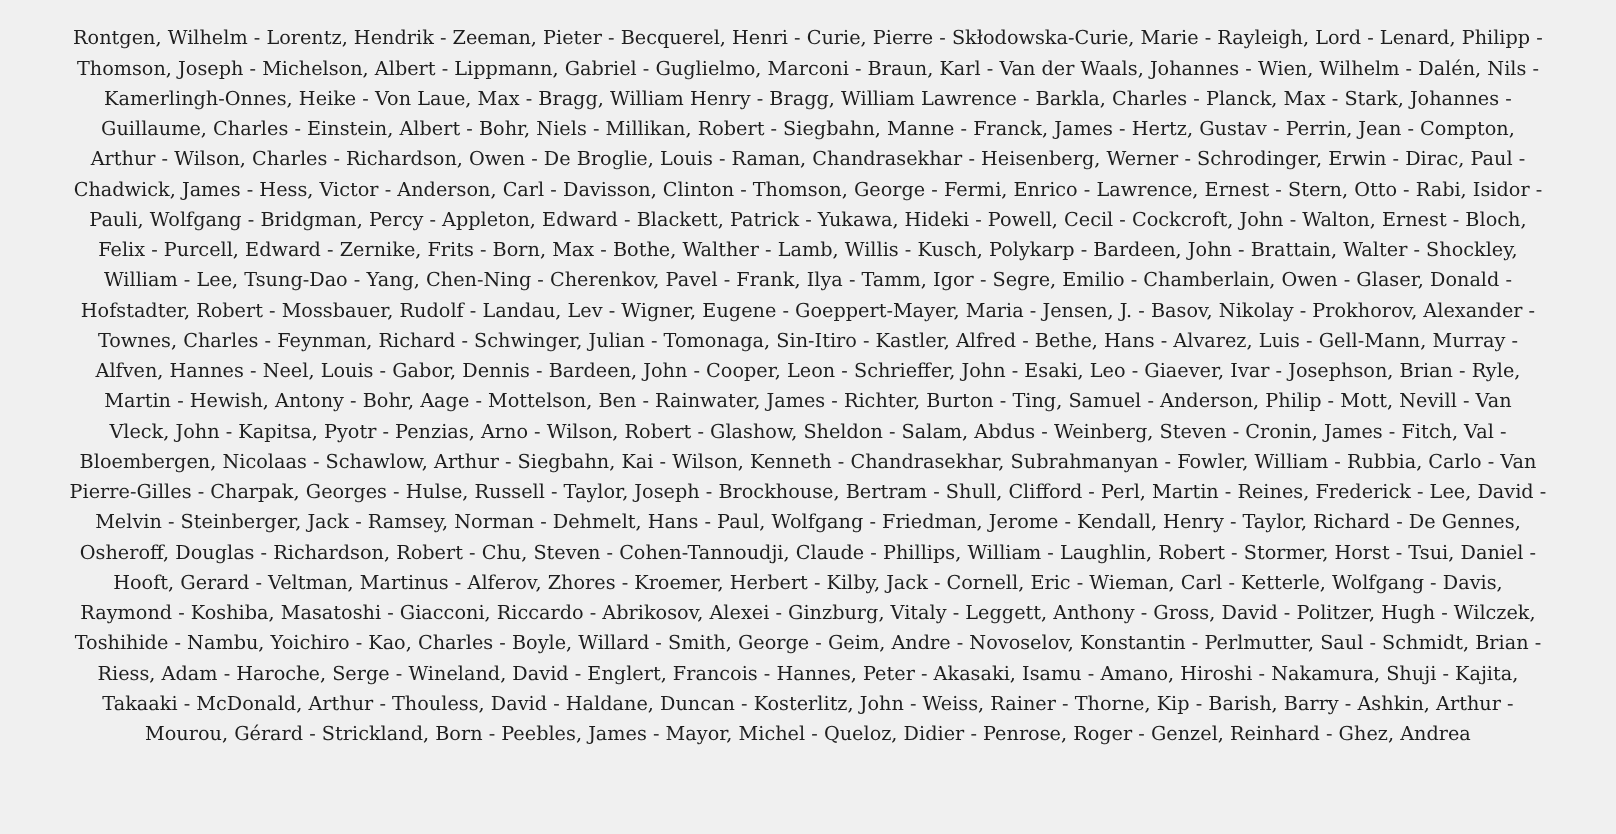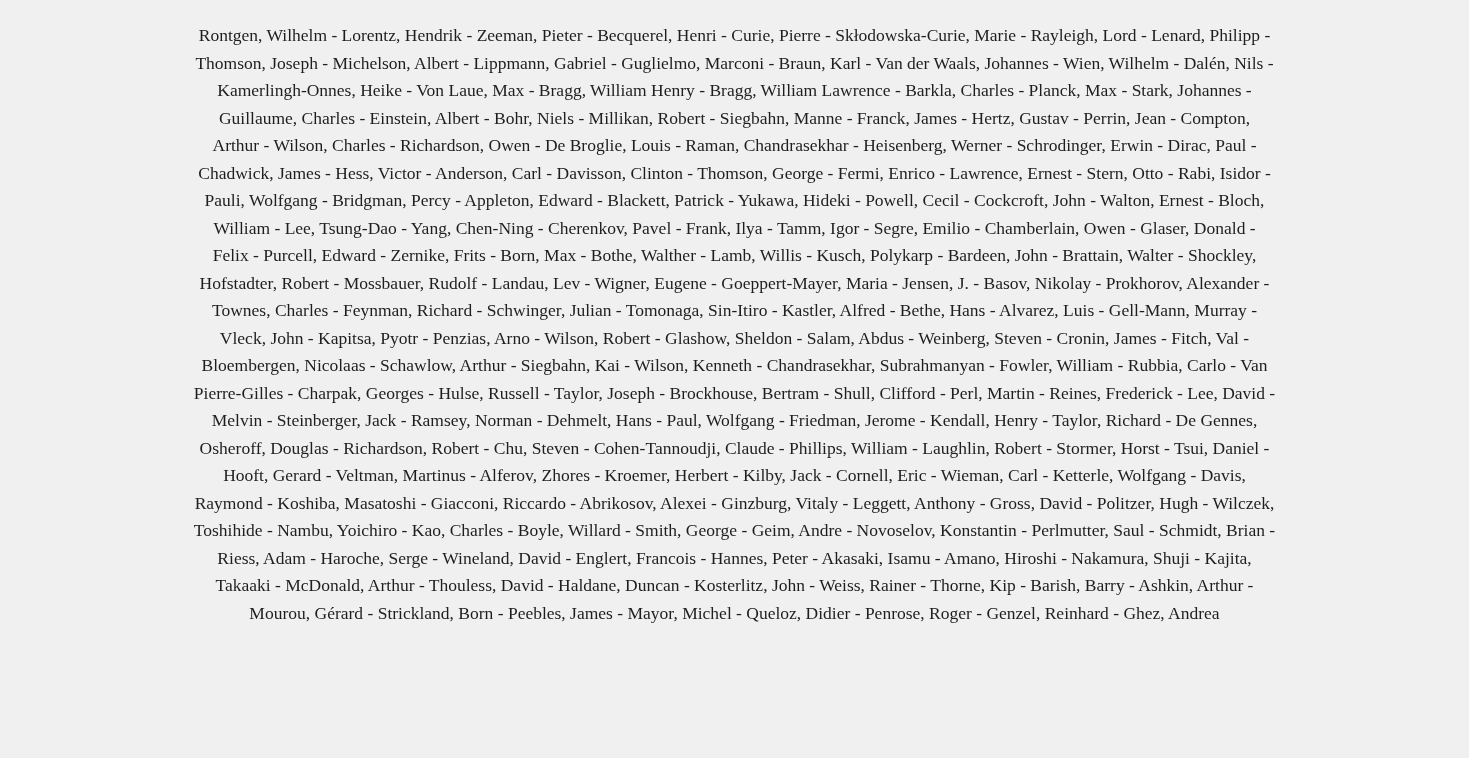--- a/index.html
+++ b/index.html
@@ -1,19 +1,19 @@
 <!DOCTYPE html>
 <html style="--bg: #f0f0f0; --fg: #1e1e1e;"><head>
 <meta charset="utf-8">
 <style>
   :root {
     --bg: #f0f0f0;
     --fg: #1e1e1e;
   }
-  * { box-sizing: border-box; font-family: Liberation Serif, serif; }
+  * { box-sizing: border-box; }
   html, body {
     margin: 0;
     padding: 0;
   }
   body {
     width: 1469px;
     height: 758px;
     overflow: hidden;
     background: var(--bg);
   }
@@ -34,24 +34,26 @@
 <body>
 
 <div class="laureates-block">
   <div class="laureates-line">Rontgen, Wilhelm - Lorentz, Hendrik - Zeeman, Pieter - Becquerel, Henri - Curie, Pierre - Skłodowska-Curie, Marie - Rayleigh, Lord - Lenard, Philipp -</div>
   <div class="laureates-line">Thomson, Joseph - Michelson, Albert - Lippmann, Gabriel - Guglielmo, Marconi - Braun, Karl - Van der Waals, Johannes - Wien, Wilhelm - Dalén, Nils -</div>
   <div class="laureates-line">Kamerlingh-Onnes, Heike - Von Laue, Max - Bragg, William Henry - Bragg, William Lawrence - Barkla, Charles - Planck, Max - Stark, Johannes -</div>
   <div class="laureates-line">Guillaume, Charles - Einstein, Albert - Bohr, Niels - Millikan, Robert - Siegbahn, Manne - Franck, James - Hertz, Gustav - Perrin, Jean - Compton,</div>
   <div class="laureates-line">Arthur - Wilson, Charles - Richardson, Owen - De Broglie, Louis - Raman, Chandrasekhar - Heisenberg, Werner - Schrodinger, Erwin - Dirac, Paul -</div>
   <div class="laureates-line">Chadwick, James - Hess, Victor - Anderson, Carl - Davisson, Clinton - Thomson, George - Fermi, Enrico - Lawrence, Ernest - Stern, Otto - Rabi, Isidor -</div>
   <div class="laureates-line">Pauli, Wolfgang - Bridgman, Percy - Appleton, Edward - Blackett, Patrick - Yukawa, Hideki - Powell, Cecil - Cockcroft, John - Walton, Ernest - Bloch,</div>
+  <div class="laureates-line">Felix - Purcell, Edward - Zernike, Frits - Born, Max - Bothe, Walther - Lamb, Willis - Kusch, Polykarp - Bardeen, John - Brattain, Walter - Shockley,</div>
   <div class="laureates-line">William - Lee, Tsung-Dao - Yang, Chen-Ning - Cherenkov, Pavel - Frank, Ilya - Tamm, Igor - Segre, Emilio - Chamberlain, Owen - Glaser, Donald -</div>
-  <div class="laureates-line">Felix - Purcell, Edward - Zernike, Frits - Born, Max - Bothe, Walther - Lamb, Willis - Kusch, Polykarp - Bardeen, John - Brattain, Walter - Shockley,</div>
   <div class="laureates-line">Hofstadter, Robert - Mossbauer, Rudolf - Landau, Lev - Wigner, Eugene - Goeppert-Mayer, Maria - Jensen, J. - Basov, Nikolay - Prokhorov, Alexander -</div>
   <div class="laureates-line">Townes, Charles - Feynman, Richard - Schwinger, Julian - Tomonaga, Sin-Itiro - Kastler, Alfred - Bethe, Hans - Alvarez, Luis - Gell-Mann, Murray -</div>
+  <div class="laureates-line">Alfven, Hannes - Neel, Louis - Gabor, Dennis - Bardeen, John - Cooper, Leon - Schrieffer, John - Esaki, Leo - Giaever, Ivar - Josephson, Brian - Ryle,</div>
+  <div class="laureates-line">Martin - Hewish, Antony - Bohr, Aage - Mottelson, Ben - Rainwater, James - Richter, Burton - Ting, Samuel - Anderson, Philip - Mott, Nevill - Van</div>
   <div class="laureates-line">Vleck, John - Kapitsa, Pyotr - Penzias, Arno - Wilson, Robert - Glashow, Sheldon - Salam, Abdus - Weinberg, Steven - Cronin, James - Fitch, Val -</div>
   <div class="laureates-line">Bloembergen, Nicolaas - Schawlow, Arthur - Siegbahn, Kai - Wilson, Kenneth - Chandrasekhar, Subrahmanyan - Fowler, William - Rubbia, Carlo - Van</div>
   <div class="laureates-line">Pierre-Gilles - Charpak, Georges - Hulse, Russell - Taylor, Joseph - Brockhouse, Bertram - Shull, Clifford - Perl, Martin - Reines, Frederick - Lee, David -</div>
   <div class="laureates-line">Melvin - Steinberger, Jack - Ramsey, Norman - Dehmelt, Hans - Paul, Wolfgang - Friedman, Jerome - Kendall, Henry - Taylor, Richard - De Gennes,</div>
   <div class="laureates-line">Osheroff, Douglas - Richardson, Robert - Chu, Steven - Cohen-Tannoudji, Claude - Phillips, William - Laughlin, Robert - Stormer, Horst - Tsui, Daniel -</div>
   <div class="laureates-line">Hooft, Gerard - Veltman, Martinus - Alferov, Zhores - Kroemer, Herbert - Kilby, Jack - Cornell, Eric - Wieman, Carl - Ketterle, Wolfgang - Davis,</div>
   <div class="laureates-line">Raymond - Koshiba, Masatoshi - Giacconi, Riccardo - Abrikosov, Alexei - Ginzburg, Vitaly - Leggett, Anthony - Gross, David - Politzer, Hugh - Wilczek,</div>
   <div class="laureates-line">Toshihide - Nambu, Yoichiro - Kao, Charles - Boyle, Willard - Smith, George - Geim, Andre - Novoselov, Konstantin - Perlmutter, Saul - Schmidt, Brian -</div>
   <div class="laureates-line">Riess, Adam - Haroche, Serge - Wineland, David - Englert, Francois - Hannes, Peter - Akasaki, Isamu - Amano, Hiroshi - Nakamura, Shuji - Kajita,</div>
   <div class="laureates-line">Takaaki - McDonald, Arthur - Thouless, David - Haldane, Duncan - Kosterlitz, John - Weiss, Rainer - Thorne, Kip - Barish, Barry - Ashkin, Arthur -</div>

